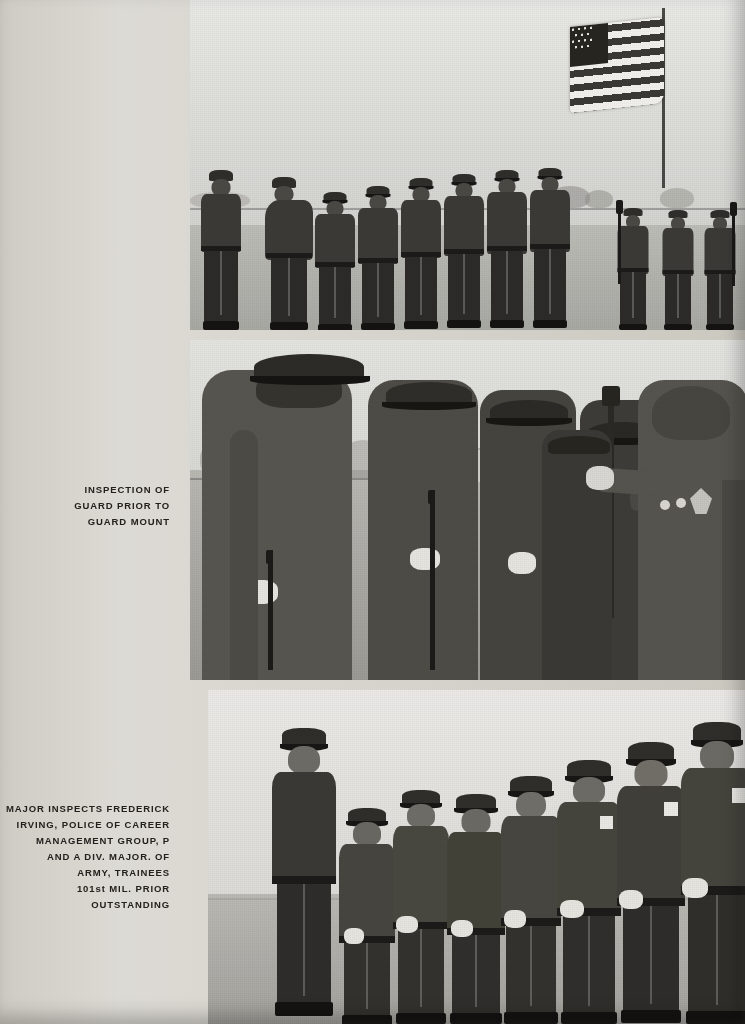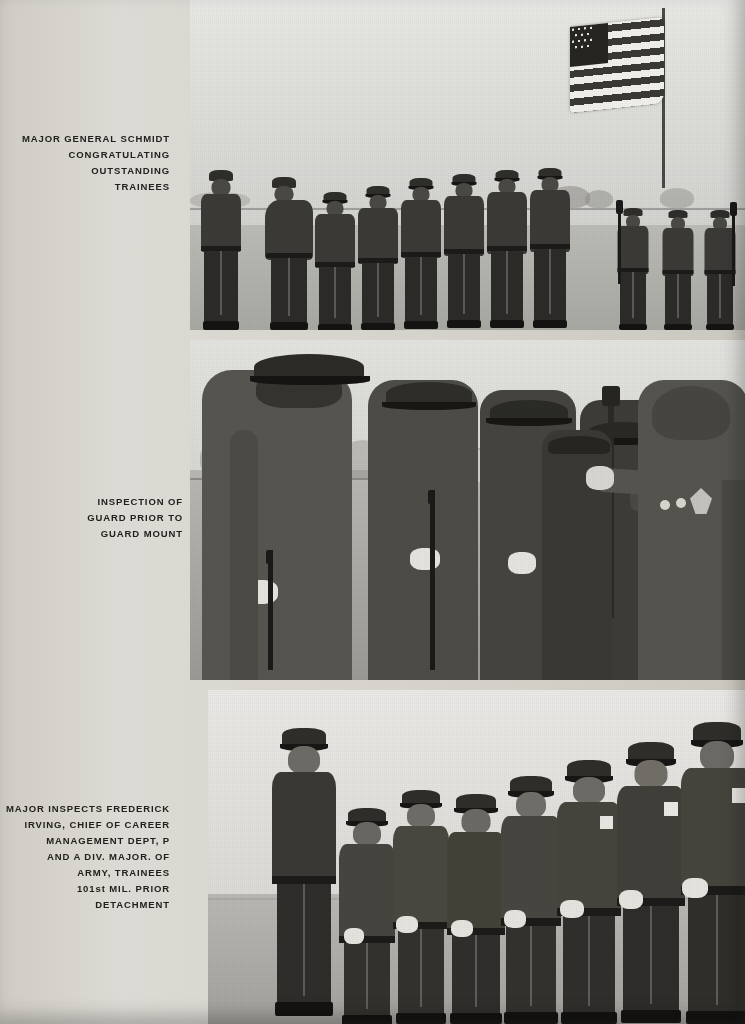--- a/index.html
+++ b/index.html
@@ -39,21 +39,21 @@
     line-height: 16px;
     color: #23211e;
     font-family: "Liberation Sans", sans-serif;
     font-weight: 600;
     width: 170px;
     left: 0;
   }
   .caption div { white-space: nowrap; }
 
   .cap1 { top: 131px; }
-  .cap2 { top: 494px; padding-left: 13px; }
+  .cap2 { top: 482px; }
   .cap3 { top: 801px; }
 
   .photo {
     position: absolute;
     overflow: hidden;
     background: #9a9a96;
   }
   .ph1 { left: 190px; top: 0px;   width: 555px; height: 330px; }
   .ph2 { left: 190px; top: 340px; width: 555px; height: 340px; }
   .ph3 { left: 208px; top: 690px; width: 537px; height: 334px; }
@@ -186,41 +186,35 @@
   .glove {
     position: absolute; background: #e6e5e0; border-radius: 40%;
   }
   .brass { position: absolute; background: #d9d7d0; border-radius: 50%; }
 </style>
 </head>
 <body>
 
 <div class="page">
 
-  <div class="caption cap1">
-    <div>MAJOR GENERAL SCHMIDT</div>
-    <div>CONGRATULATING</div>
-    <div>OUTSTANDING</div>
-    <div>TRAINEES</div>
-  </div>
 
   <div class="caption cap2">
     <div>INSPECTION OF</div>
     <div>GUARD PRIOR TO</div>
     <div>GUARD MOUNT</div>
   </div>
 
   <div class="caption cap3">
     <div>MAJOR INSPECTS FREDERICK</div>
-    <div>IRVING, CHIEF OF CAREER</div>
-    <div>MANAGEMENT DEPT, P</div>
+    <div>IRVING, POLICE OF CAREER</div>
+    <div>MANAGEMENT GROUP, P</div>
     <div>AND A DIV. MAJOR. OF</div>
     <div>ARMY, TRAINEES</div>
     <div>101st MIL. PRIOR</div>
-    <div>DETACHMENT</div>
+    <div>OUTSTANDING</div>
   </div>
 
   <div class="photo ph1">
     <div class="sky" style="height:230px;"></div>
     <div class="ground" style="height:105px;"></div>
     <div class="horizon" style="top:208px;"></div>
 
     <div class="tree" style="left:360px; top:186px; width:40px; height:22px; opacity:.55;"></div>
     <div class="tree" style="left:395px; top:190px; width:28px; height:18px; opacity:.5;"></div>
     <div class="tree" style="left:470px; top:188px; width:34px; height:20px; opacity:.45;"></div>

